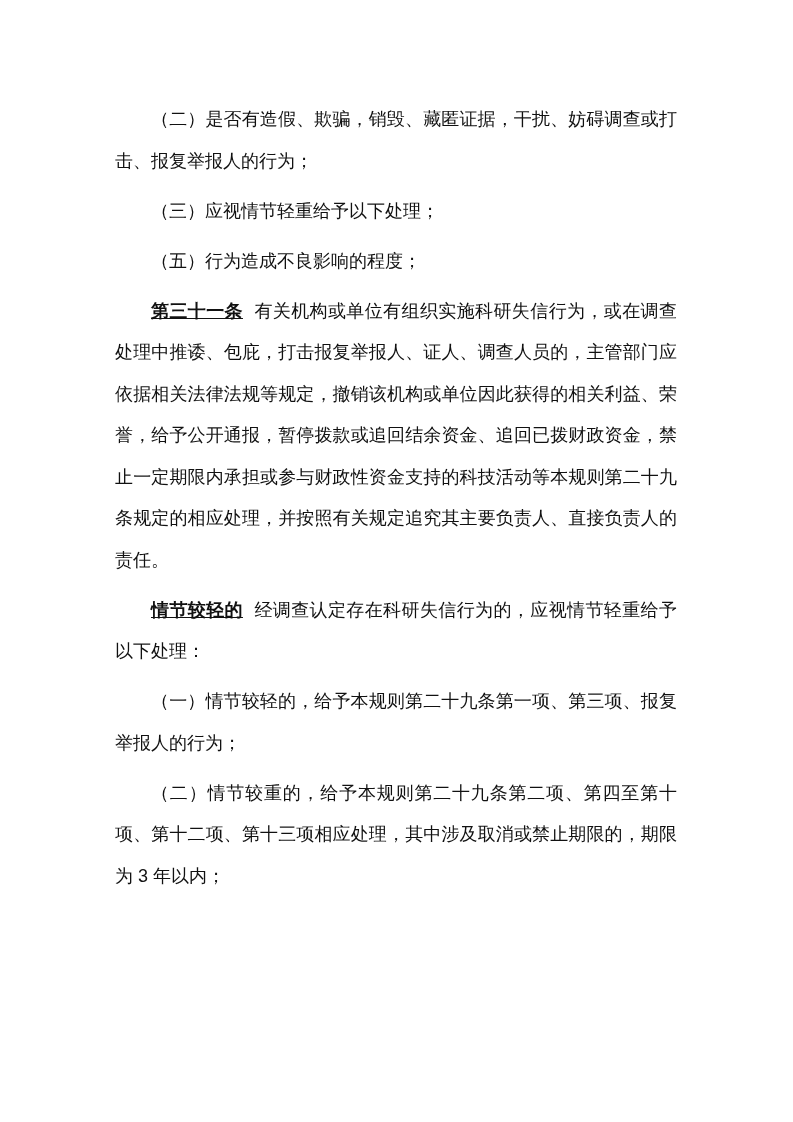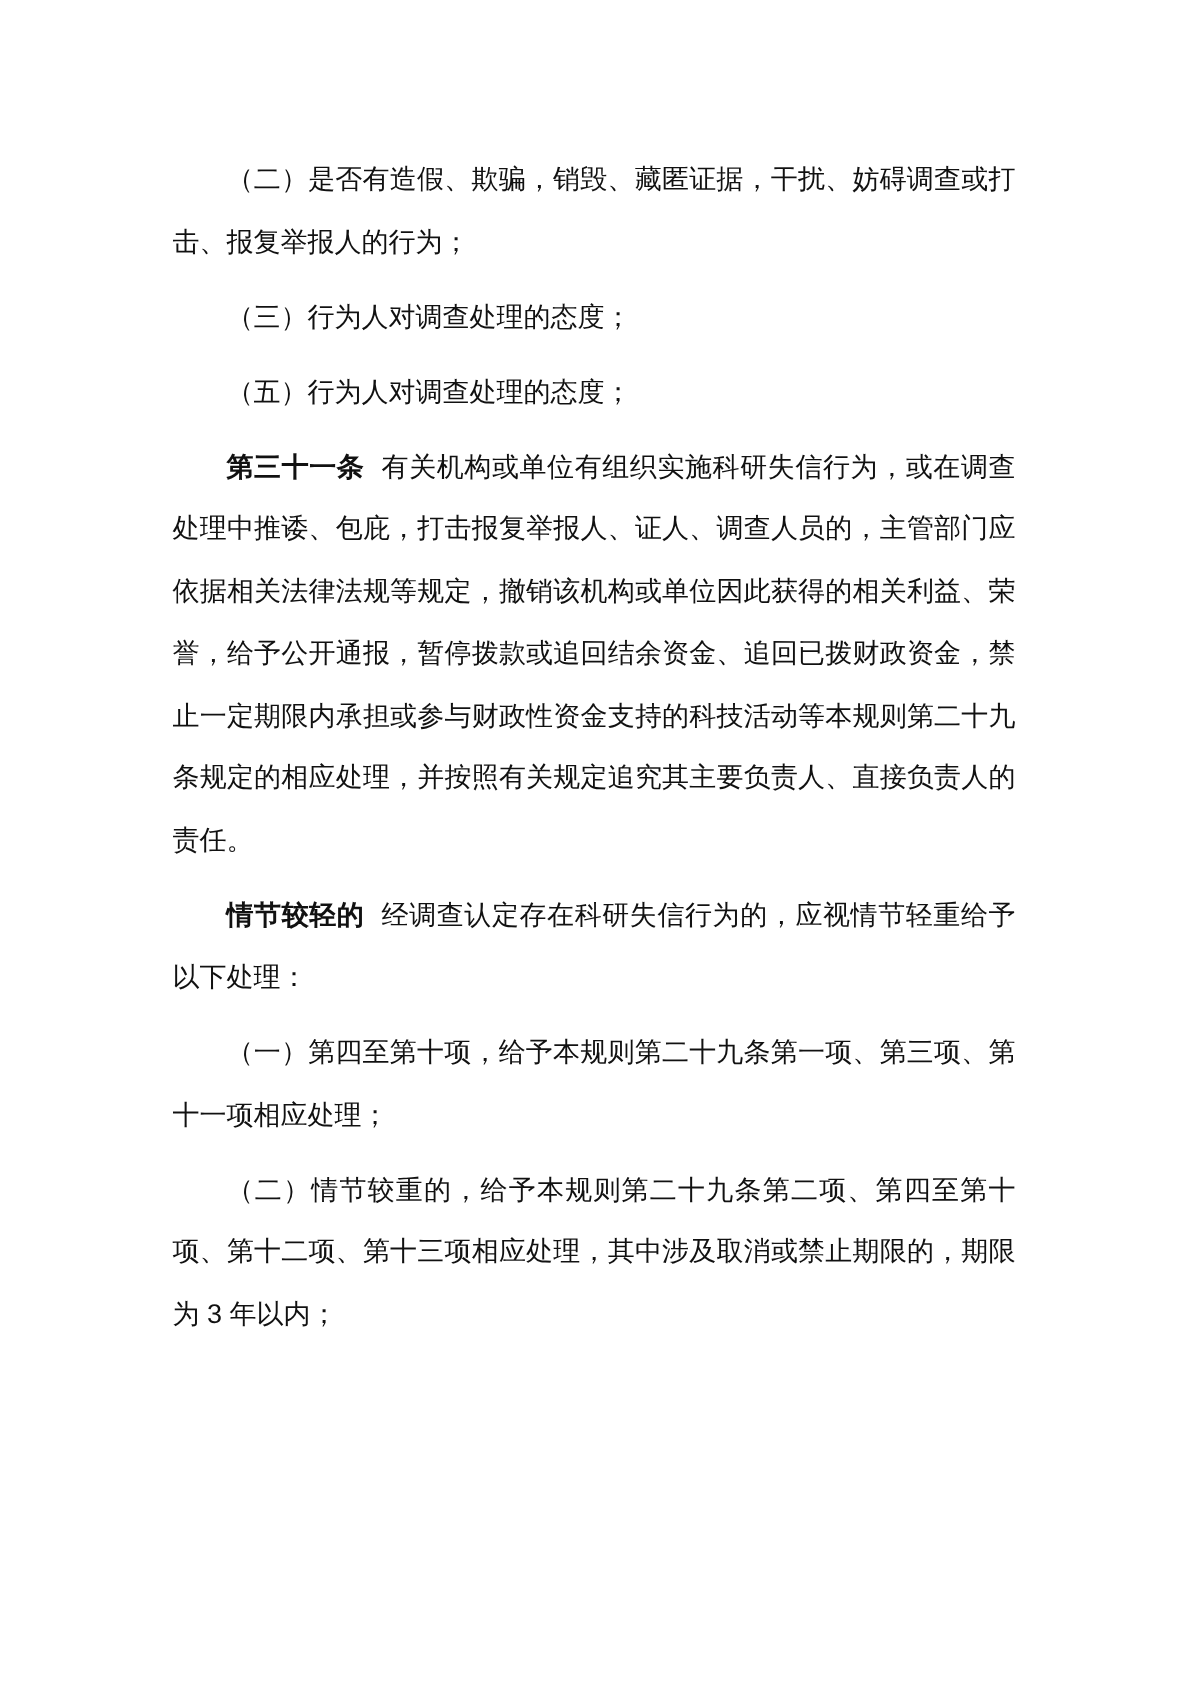--- a/index.html
+++ b/index.html
@@ -25,28 +25,29 @@
     text-indent: 36px;
     letter-spacing: 0;
     word-break: normal;
   }
   .doc-body p.article {
     margin-top: 8px;
   }
   .doc-body strong.article-label {
     font-weight: 700;
     margin-right: 6px;
+    text-decoration: underline;
   }
 </style>
 </head>
 <body style="background: rgb(255, 255, 255); color: rgb(17, 17, 17);">
 
 <div class="page">
   <div class="doc-body">
       <p class="para"><span>（二）是否有造假、欺骗，销毁、藏匿证据，干扰、妨碍调查或打击、报复举报人的行为；</span></p>
-      <p class="para"><span>（三）行为人对调查处理的态度；</span></p>
-      <p class="para"><span>（五）行为人对调查处理的态度；</span></p>
+      <p class="para"><span>（三）应视情节轻重给予以下处理；</span></p>
+      <p class="para"><span>（五）行为造成不良影响的程度；</span></p>
       <p class="para article"><strong class="article-label">第三十一条</strong> <span>有关机构或单位有组织实施科研失信行为，或在调查处理中推诿、包庇，打击报复举报人、证人、调查人员的，主管部门应依据相关法律法规等规定，撤销该机构或单位因此获得的相关利益、荣誉，给予公开通报，暂停拨款或追回结余资金、追回已拨财政资金，禁止一定期限内承担或参与财政性资金支持的科技活动等本规则第二十九条规定的相应处理，并按照有关规定追究其主要负责人、直接负责人的责任。</span></p>
       <p class="para article"><strong class="article-label">情节较轻的</strong> <span>经调查认定存在科研失信行为的，应视情节轻重给予以下处理：</span></p>
-      <p class="para"><span>（一）第四至第十项，给予本规则第二十九条第一项、第三项、第十一项相应处理；</span></p>
+      <p class="para"><span>（一）情节较轻的，给予本规则第二十九条第一项、第三项、报复举报人的行为；</span></p>
       <p class="para"><span>（二）情节较重的，给予本规则第二十九条第二项、第四至第十项、第十二项、第十三项相应处理，其中涉及取消或禁止期限的，期限为 3 年以内；</span></p>
     </div>
 </div>
 
 </body></html>

